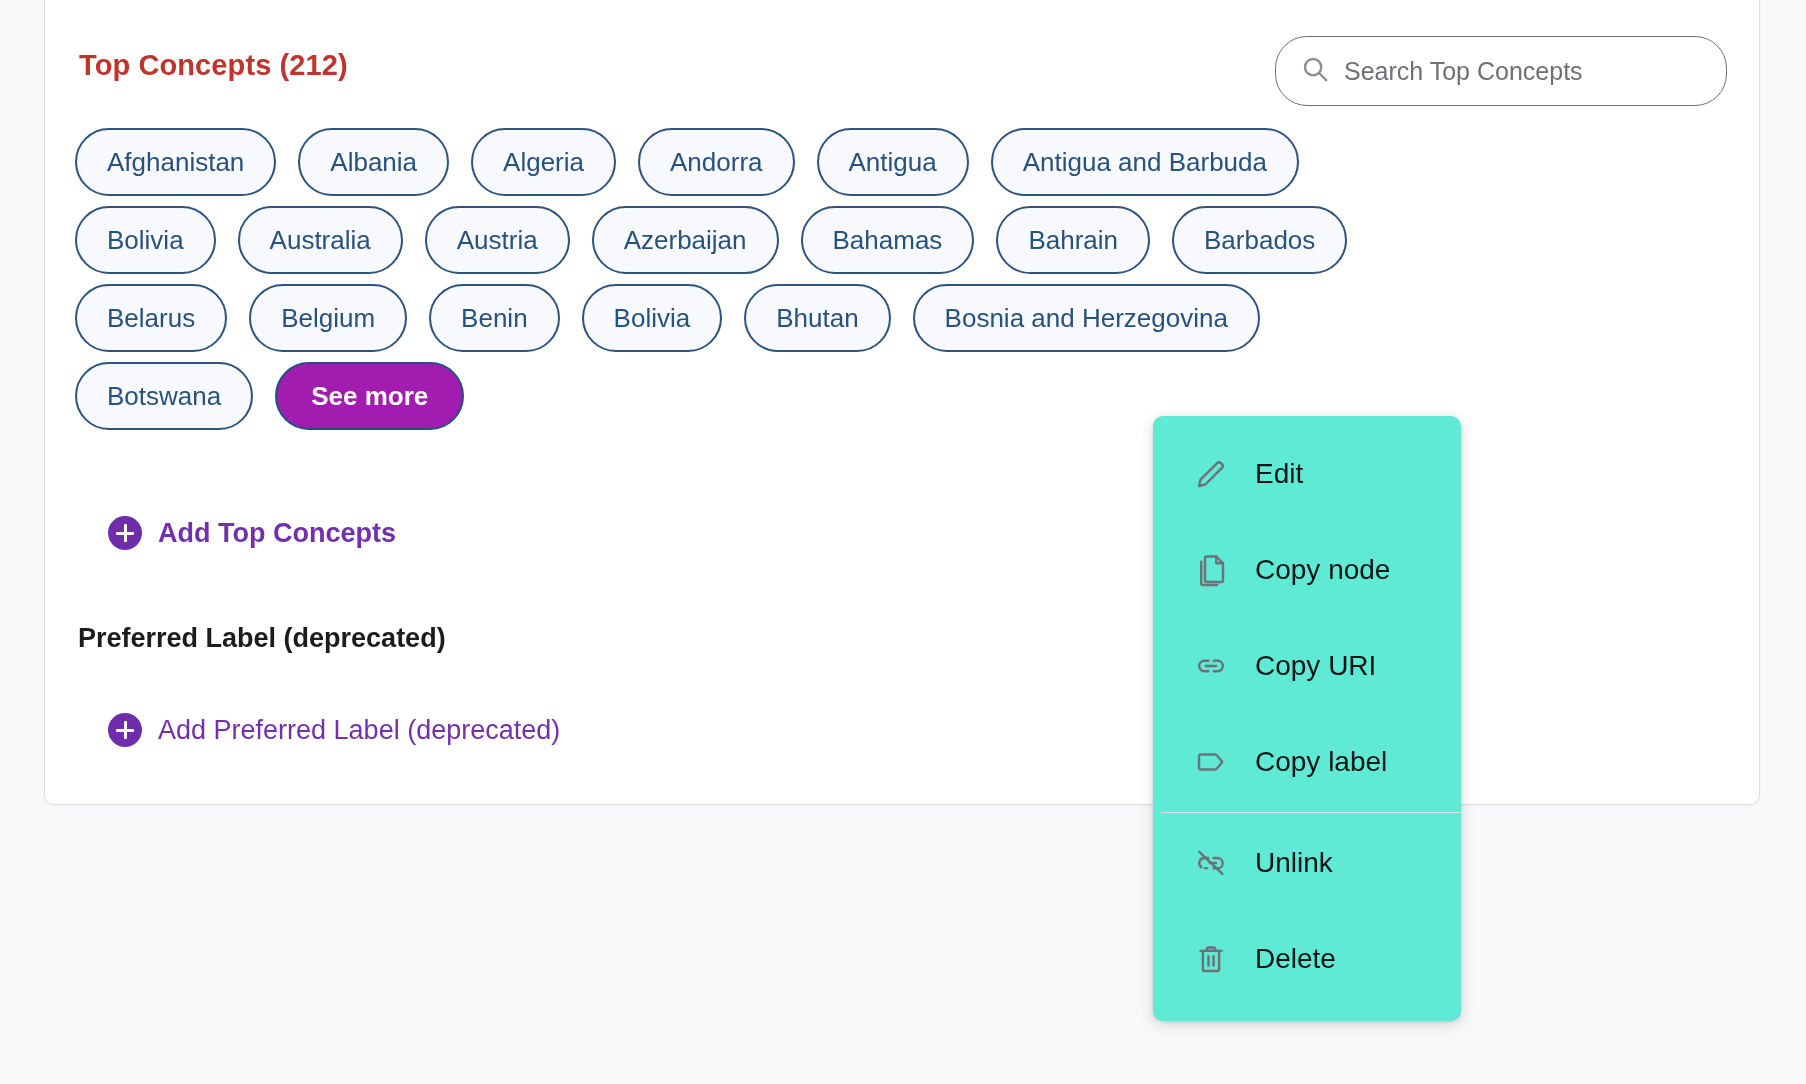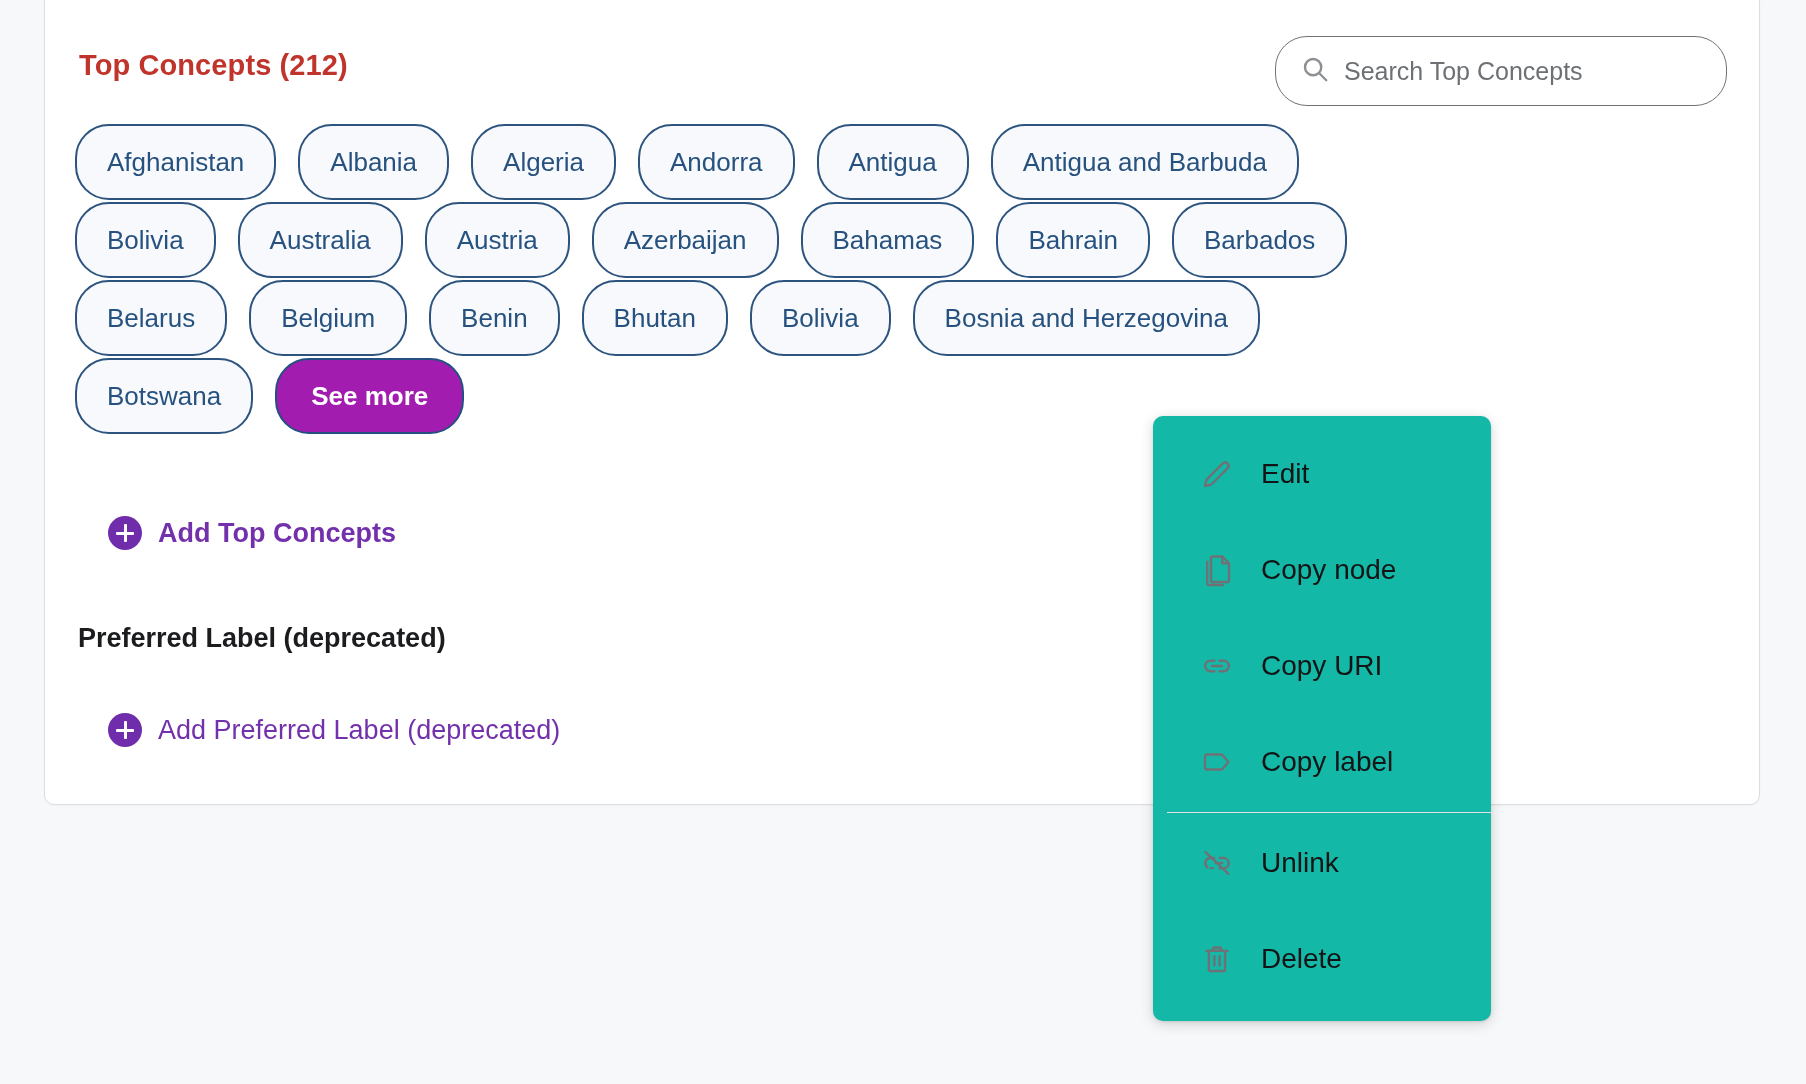--- a/index.html
+++ b/index.html
@@ -77,21 +77,21 @@
     width: 1660px;
   }
   .chip-row {
     display: flex;
     align-items: center;
     gap: 22px;
     margin-bottom: 16px;
     height: 62px;
   }
   .chip {
-    height: 76px;
+    height: 68px;
     display: inline-flex;
     align-items: center;
     justify-content: center;
     padding: 0 30px;
     border: 2px solid #2d547f;
     border-radius: 34px;
     background: #f7f9fc;
     color: #27527f;
     font-size: 26px;
     line-height: 1;
@@ -143,25 +143,25 @@
     color: #1b1c1e;
     white-space: nowrap;
   }
   #add-preferred-label-row { position: absolute; left: 63px; top: 722px; }
 
   
   #context-menu {
     position: absolute;
     left: 1153px;
     top: 416px;
-    width: 338px;
-    background: #14b8a6;
+    width: 308px;
+    background: #5eead4;
     border-radius: 10px;
     box-shadow: 0 3px 14px rgba(0,0,0,0.16), 0 1px 3px rgba(0,0,0,0.10);
-    padding: 10px 0 14px 14px;
+    padding: 10px 0 14px 8px;
     z-index: 50;
   }
   .menu-item {
     display: flex;
     align-items: center;
     height: 96px;
     padding-left: 32px;
     cursor: pointer;
   }
   .menu-icon {
@@ -220,22 +220,22 @@
       <div class="chip">Azerbaijan</div>
       <div class="chip">Bahamas</div>
       <div class="chip">Bahrain</div>
       <div class="chip">Barbados</div>
     </div>
 
     <div class="chip-row">
       <div class="chip">Belarus</div>
       <div class="chip">Belgium</div>
       <div class="chip">Benin</div>
+      <div class="chip">Bolivia</div>
       <div class="chip">Bhutan</div>
-      <div class="chip">Bolivia</div>
       <div class="chip">Bosnia and Herzegovina</div>
     </div>
 
     <div class="chip-row">
       <div class="chip">Botswana</div>
       <div class="chip see-more">See more</div>
     </div>
 
   </div>
 

